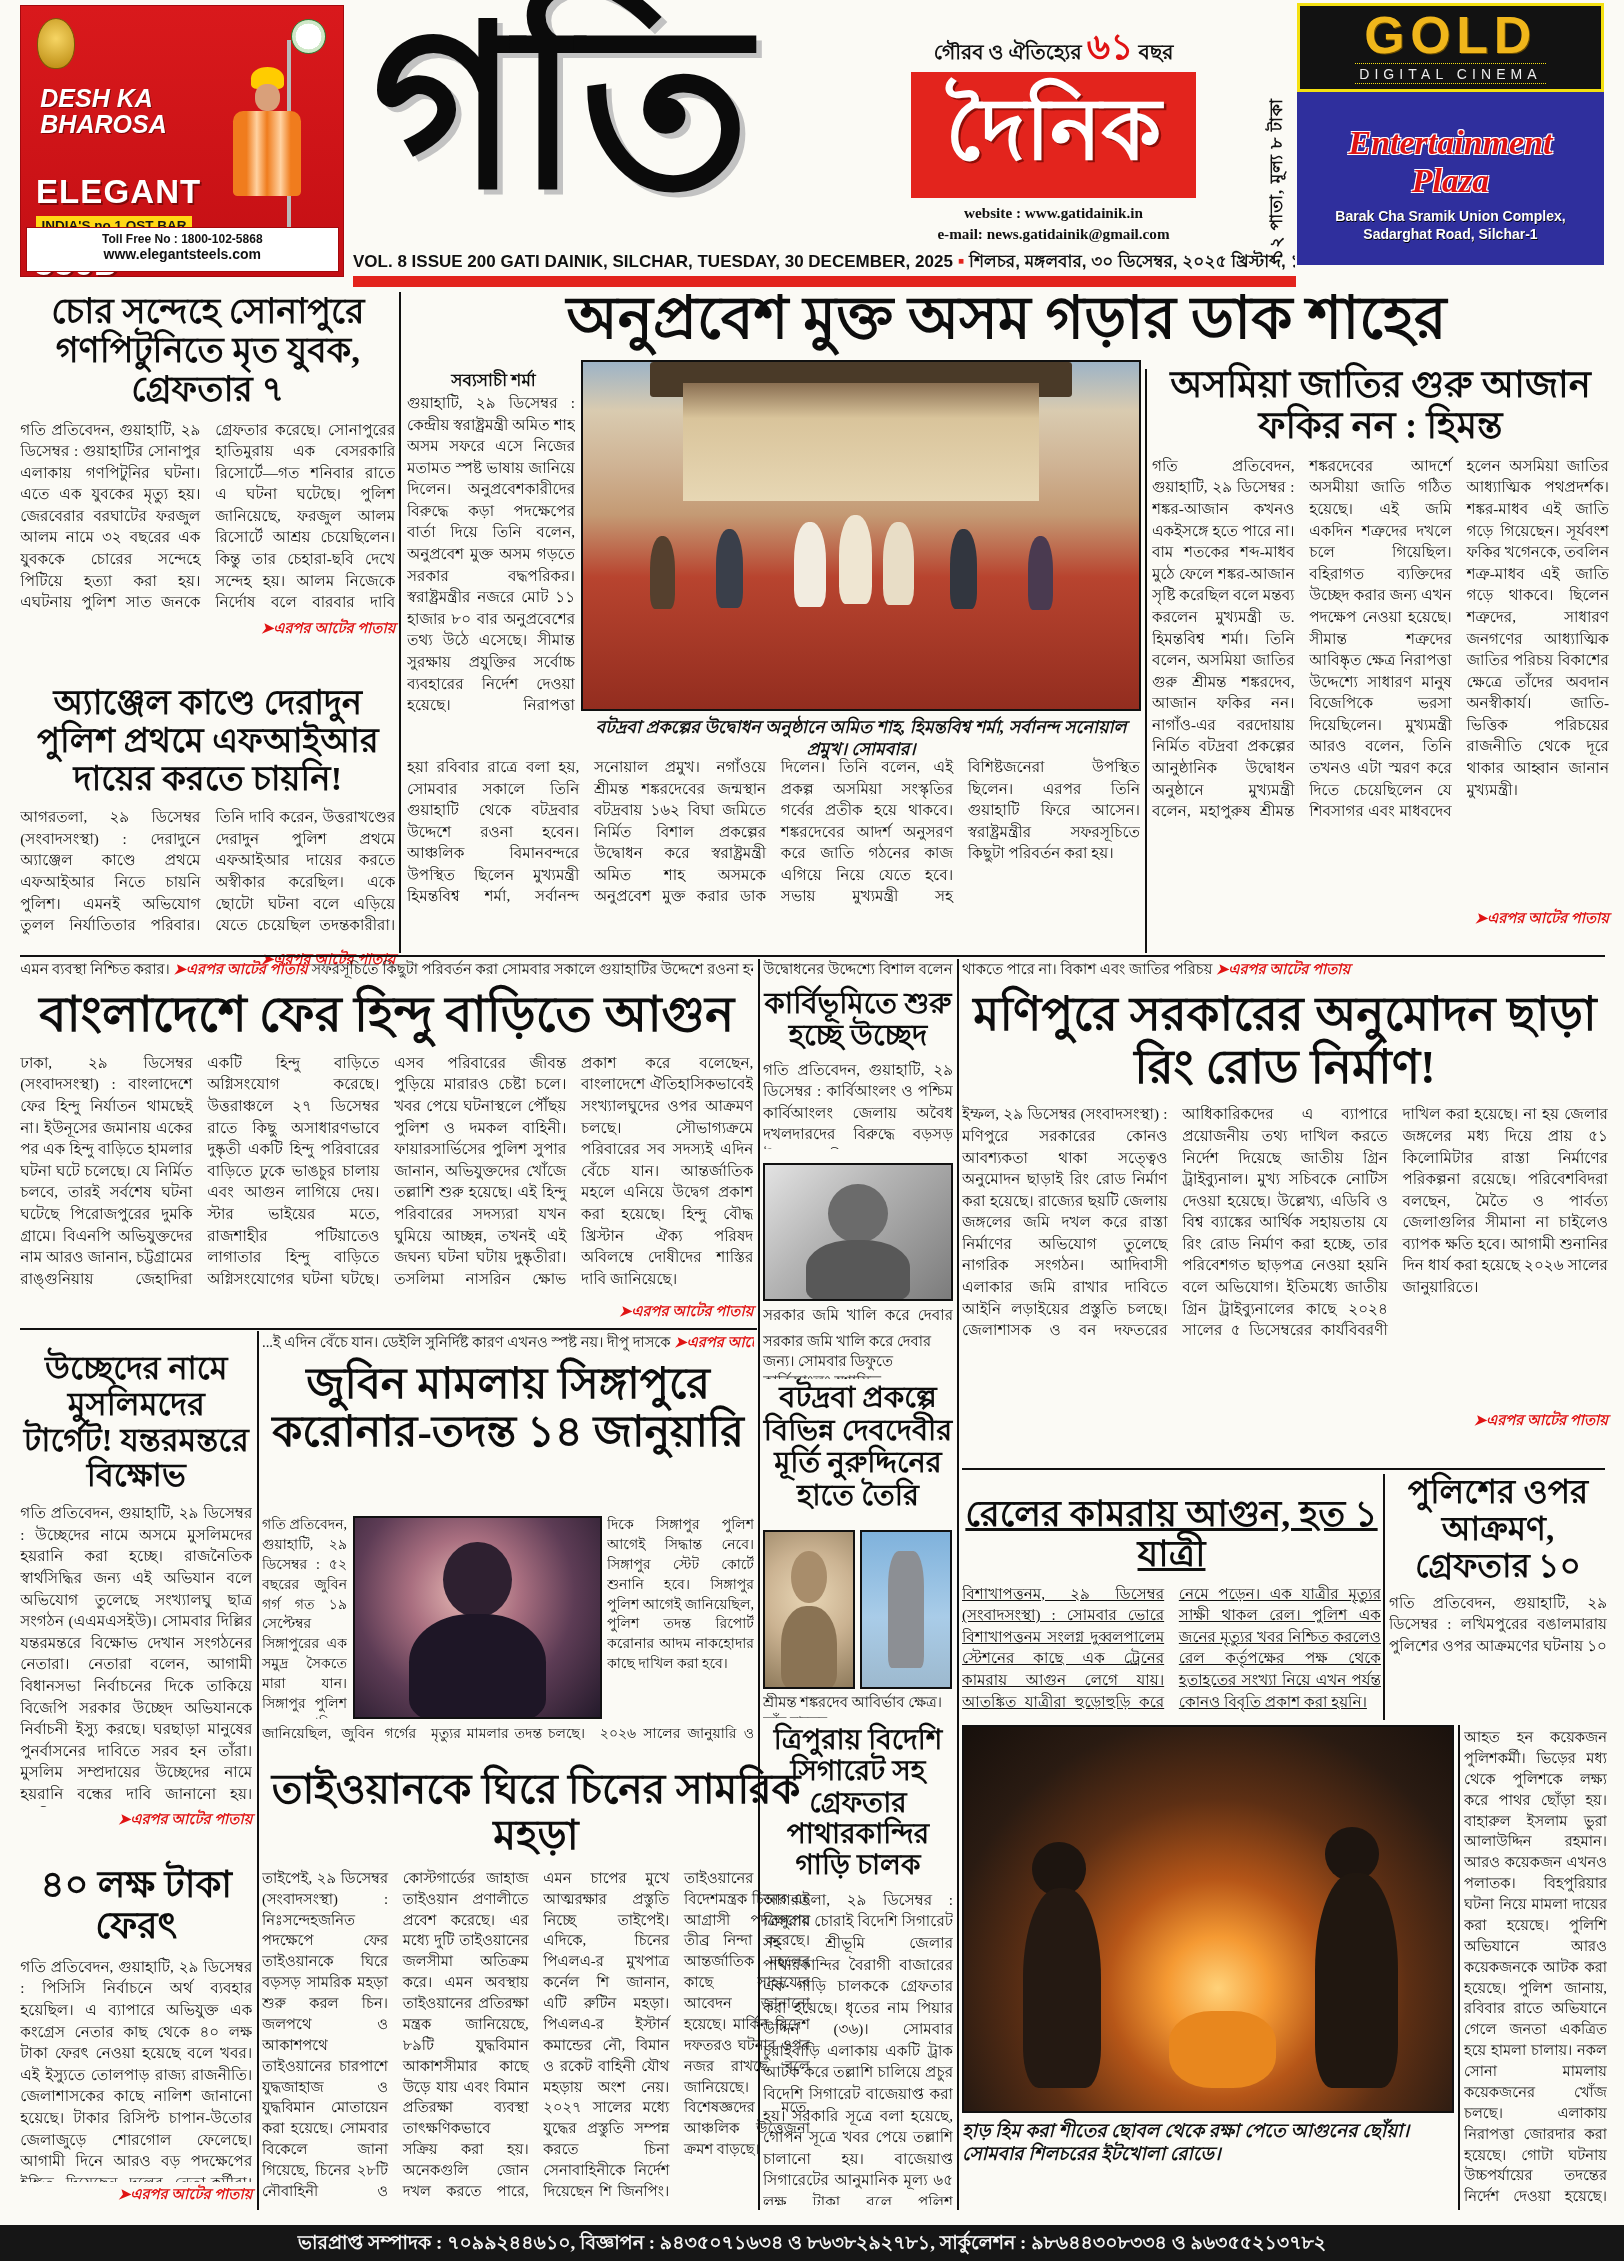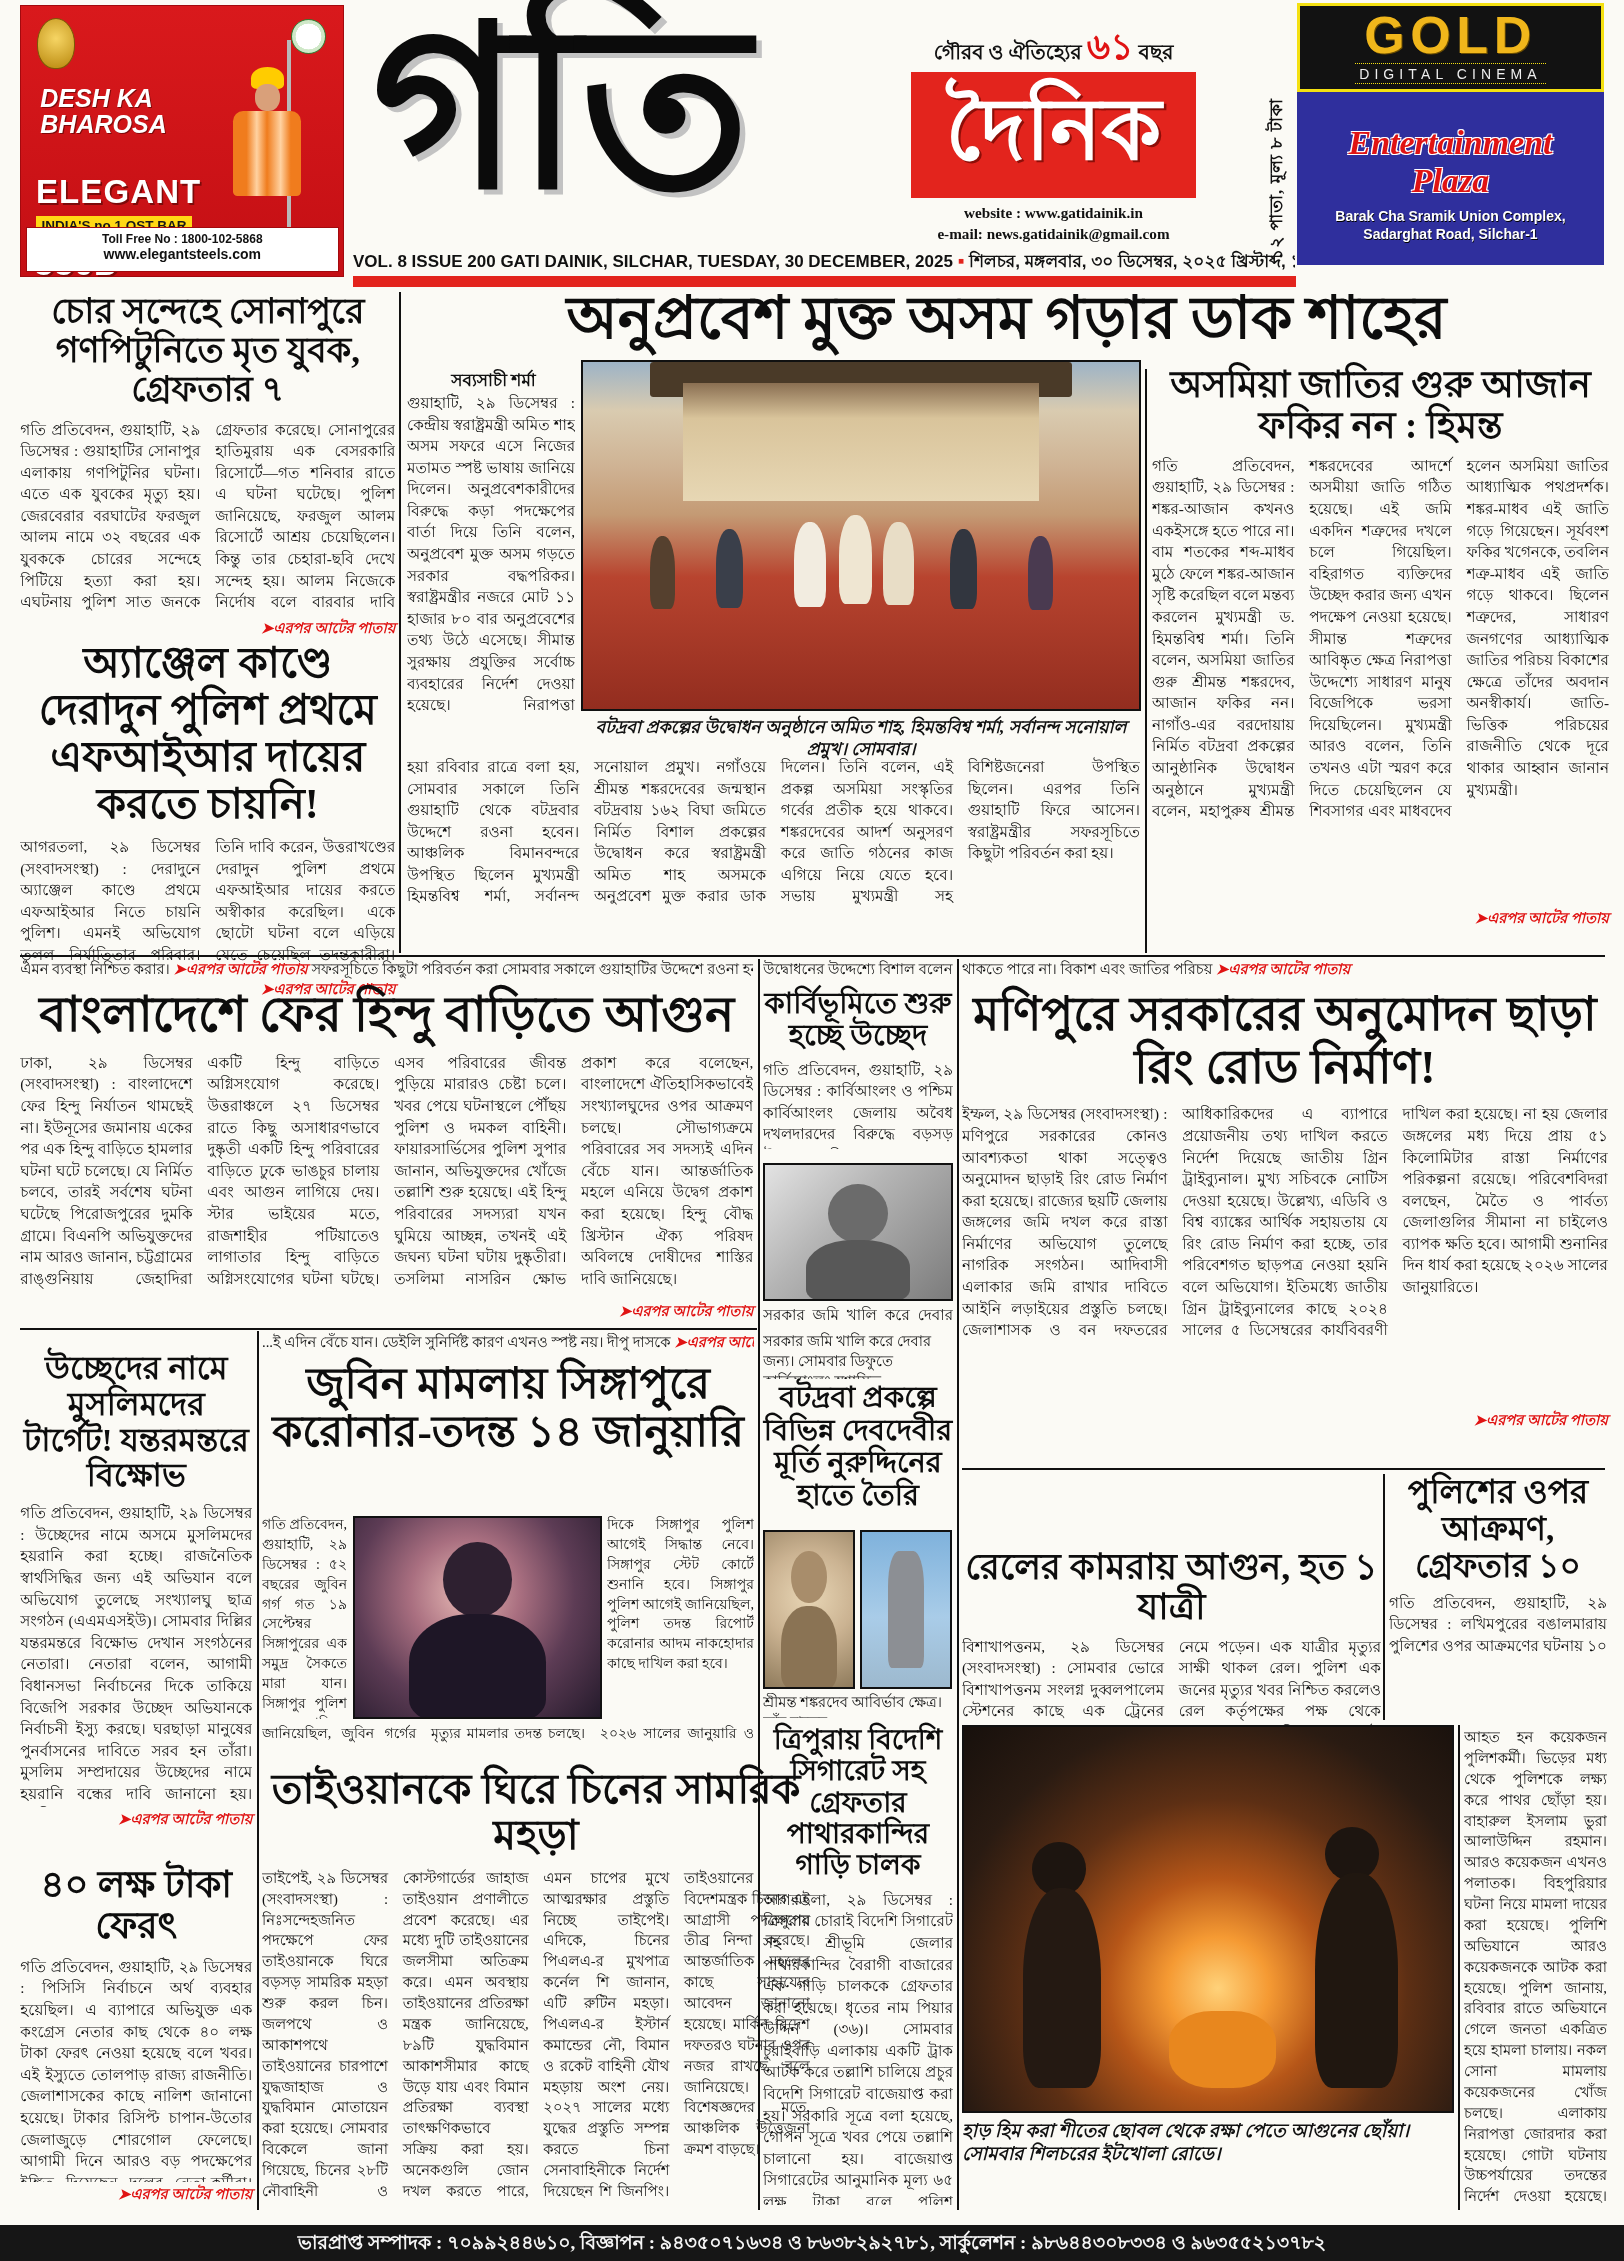--- a/index.html
+++ b/index.html
@@ -143,21 +143,21 @@
   <div class="vrule" style="left:399px;top:292px;height:661px;"></div>
   <div class="vrule" style="left:1145px;top:369px;height:584px;"></div>
 
   <div class="abs" style="left:20.3px;top:292px;width:375px;">
     <div class="headline" style="font-size:35px;">চোর সন্দেহে সোনাপুরে গণপিটুনিতে মৃত যুবক, গ্রেফতার ৭</div>
     <div class="body-text cols2" style="height:197px;margin-top:9px;">গতি প্রতিবেদন, গুয়াহাটি, ২৯ ডিসেম্বর : গুয়াহাটির সোনাপুর এলাকায় গণপিটুনির ঘটনা। এতে এক যুবকের মৃত্যু হয়। জেরবেরার বরঘাটের ফরজুল আলম নামে ৩২ বছরের এক যুবককে চোরের সন্দেহে পিটিয়ে হত্যা করা হয়। এঘটনায় পুলিশ সাত জনকে গ্রেফতার করেছে। সোনাপুরের হাতিমুরায় এক বেসরকারি রিসোর্টে—গত শনিবার রাতে এ ঘটনা ঘটেছে। পুলিশ জানিয়েছে, ফরজুল আলম রিসোর্টে আশ্রয় চেয়েছিলেন। কিন্তু তার চেহারা-ছবি দেখে সন্দেহ হয়। আলম নিজেকে নির্দোষ বলে বারবার দাবি করেন। এলাকার জনতা তাকে ঘিরে ধরে বেধড়ক মারধর করে। আহত অবস্থায় হাসপাতালে নিয়ে গেলে চিকিৎসকরা মৃত ঘোষণা করেন।</div>
     <div style="text-align:right;font-size:14.7px;"><span class="jump">➤এরপর আটের পাতায়</span></div>
   </div>
 
   <div class="abs" style="left:20.3px;top:640px;width:375px;">
-    <div class="headline" style="font-size:42px;">অ্যাঞ্জেল কাণ্ডে দেরাদুন পুলিশ প্রথমে এফআইআর দায়ের করতে চায়নি!</div>
+    <div class="headline" style="font-size:34px;margin-top:44px;">অ্যাঞ্জেল কাণ্ডে দেরাদুন পুলিশ প্রথমে এফআইআর দায়ের করতে চায়নি!</div>
     <div class="body-text cols2" style="height:141px;margin-top:8px;">আগরতলা, ২৯ ডিসেম্বর (সংবাদসংস্থা) : দেরাদুনে অ্যাঞ্জেল কাণ্ডে প্রথমে এফআইআর নিতে চায়নি পুলিশ। এমনই অভিযোগ তুলল নির্যাতিতার পরিবার। তিনি দাবি করেন, উত্তরাখণ্ডের দেরাদুন পুলিশ প্রথমে এফআইআর দায়ের করতে অস্বীকার করেছিল। একে ছোটো ঘটনা বলে এড়িয়ে যেতে চেয়েছিল তদন্তকারীরা। লিগ্যাল সেলের হস্তক্ষেপে শেষপর্যন্ত মামলা নথিভুক্ত হয়। তিনি বলেন, নিহত-আহতরা সবাই ভারতীয়। আমি সরকারকে অনুরোধ করছি, দরিদ্র যাতে ন্যায় পায়, সেই ব্যবস্থা নিশ্চিত করা হোক।</div>
     <div style="text-align:right;font-size:14.7px;"><span class="jump">➤এরপর আটের পাতায়</span></div>
   </div>
 
   <div class="abs headline" style="left:403px;top:285px;width:1207px;font-size:59px;">অনুপ্রবেশ মুক্ত অসম গড়ার ডাক শাহের</div>
   <div class="abs byline" style="left:409px;top:367px;width:169px;text-align:center;font-size:17px;">সব্যসাচী শর্মা</div>
   <div class="abs body-text" style="left:407px;top:392px;width:168px;height:320px;">গুয়াহাটি, ২৯ ডিসেম্বর : কেন্দ্রীয় স্বরাষ্ট্রমন্ত্রী অমিত শাহ অসম সফরে এসে নিজের মতামত স্পষ্ট ভাষায় জানিয়ে দিলেন। অনুপ্রবেশকারীদের বিরুদ্ধে কড়া পদক্ষেপের বার্তা দিয়ে তিনি বলেন, অনুপ্রবেশ মুক্ত অসম গড়তে সরকার বদ্ধপরিকর। স্বরাষ্ট্রমন্ত্রীর নজরে মোট ১১ হাজার ৮০ বার অনুপ্রবেশের তথ্য উঠে এসেছে। সীমান্ত সুরক্ষায় প্রযুক্তির সর্বোচ্চ ব্যবহারের নির্দেশ দেওয়া হয়েছে। নিরাপত্তা এজেন্সিগুলির মনোবলকে সাধুবাদ জানিয়ে বক্তব্য রাখেন তিনি। অনুপ্রবেশকারীদের আশ্রয় দেওয়া হবে না বলেও তিনি আজ বিভিন্নভাবে আরও বহু বছর স্মরণে রাখার কথা বলেন।</div>
 
   <div class="photo ph-main" style="left:581px;top:360px;width:560px;height:351px;">
     <div class="ph-roof"></div>
@@ -273,21 +273,21 @@
   <div class="abs tailstrip" style="left:763px;top:1693px;width:190px;white-space:normal;height:25px;">
     <span>শ্রীমন্ত শঙ্করদেব আবির্ভাব ক্ষেত্র। তাঁর হাতের</span>
     
   </div>
 
   <div class="abs" style="left:763px;top:1724px;width:190px;">
     <div class="headline" style="font-size:28px;">ত্রিপুরায় বিদেশি সিগারেট সহ গ্রেফতার পাথারকান্দির গাড়ি চালক</div>
     <div class="body-text" style="height:316px;margin-top:8px;">আগরতলা, ২৯ ডিসেম্বর : ত্রিপুরায় চোরাই বিদেশি সিগারেট সহ শ্রীভূমি জেলার পাথারকান্দির বৈরাগী বাজারের এক গাড়ি চালককে গ্রেফতার করা হয়েছে। ধৃতের নাম পিয়ার উদ্দিন (৩৬)। সোমবার চুরাইবাড়ি এলাকায় একটি ট্রাক আটক করে তল্লাশি চালিয়ে প্রচুর বিদেশি সিগারেট বাজেয়াপ্ত করা হয়। সরকারি সূত্রে বলা হয়েছে, গোপন সূত্রে খবর পেয়ে তল্লাশি চালানো হয়। বাজেয়াপ্ত সিগারেটের আনুমানিক মূল্য ৬৫ লক্ষ টাকা বলে পুলিশ জানিয়েছে। চোরাচালান চক্রের খোঁজে তদন্ত শুরু হয়েছে। ধৃতকে মঙ্গলবার আদালতে তোলা হবে।</div>
   </div>
 
-  <div class="abs" style="left:962px;top:1547px;width:419px;">
+  <div class="abs" style="left:962px;top:1494px;width:419px;text-decoration:underline;">
     <div class="headline" style="font-size:36px;">রেলের কামরায় আগুন, হত ১ যাত্রী</div>
     <div class="body-text cols2" style="height:175px;margin-top:8px;">বিশাখাপত্তনম, ২৯ ডিসেম্বর (সংবাদসংস্থা) : সোমবার ভোরে বিশাখাপত্তনম সংলগ্ন দুব্বলপালেম স্টেশনের কাছে এক ট্রেনের কামরায় আগুন লেগে যায়। আতঙ্কিত যাত্রীরা হুড়োহুড়ি করে নেমে পড়েন। এক যাত্রীর মৃত্যুর সাক্ষী থাকল রেল। পুলিশ এক জনের মৃত্যুর খবর নিশ্চিত করলেও রেল কর্তৃপক্ষের পক্ষ থেকে হতাহতের সংখ্যা নিয়ে এখন পর্যন্ত কোনও বিবৃতি প্রকাশ করা হয়নি।</div>
   </div>
 
   <div class="vrule" style="left:1383px;top:1474px;height:246px;"></div>
 
   <div class="abs" style="left:1389px;top:1474px;width:218px;">
     <div class="headline" style="font-size:33px;">পুলিশের ওপর আক্রমণ, গ্রেফতার ১০</div>
     <div class="body-text" style="height:67px;margin-top:6.8px;">গতি প্রতিবেদন, গুয়াহাটি, ২৯ ডিসেম্বর : লখিমপুরের বঙালমারায় পুলিশের ওপর আক্রমণের ঘটনায় ১০ জন গ্রেফতার।</div>
   </div>

